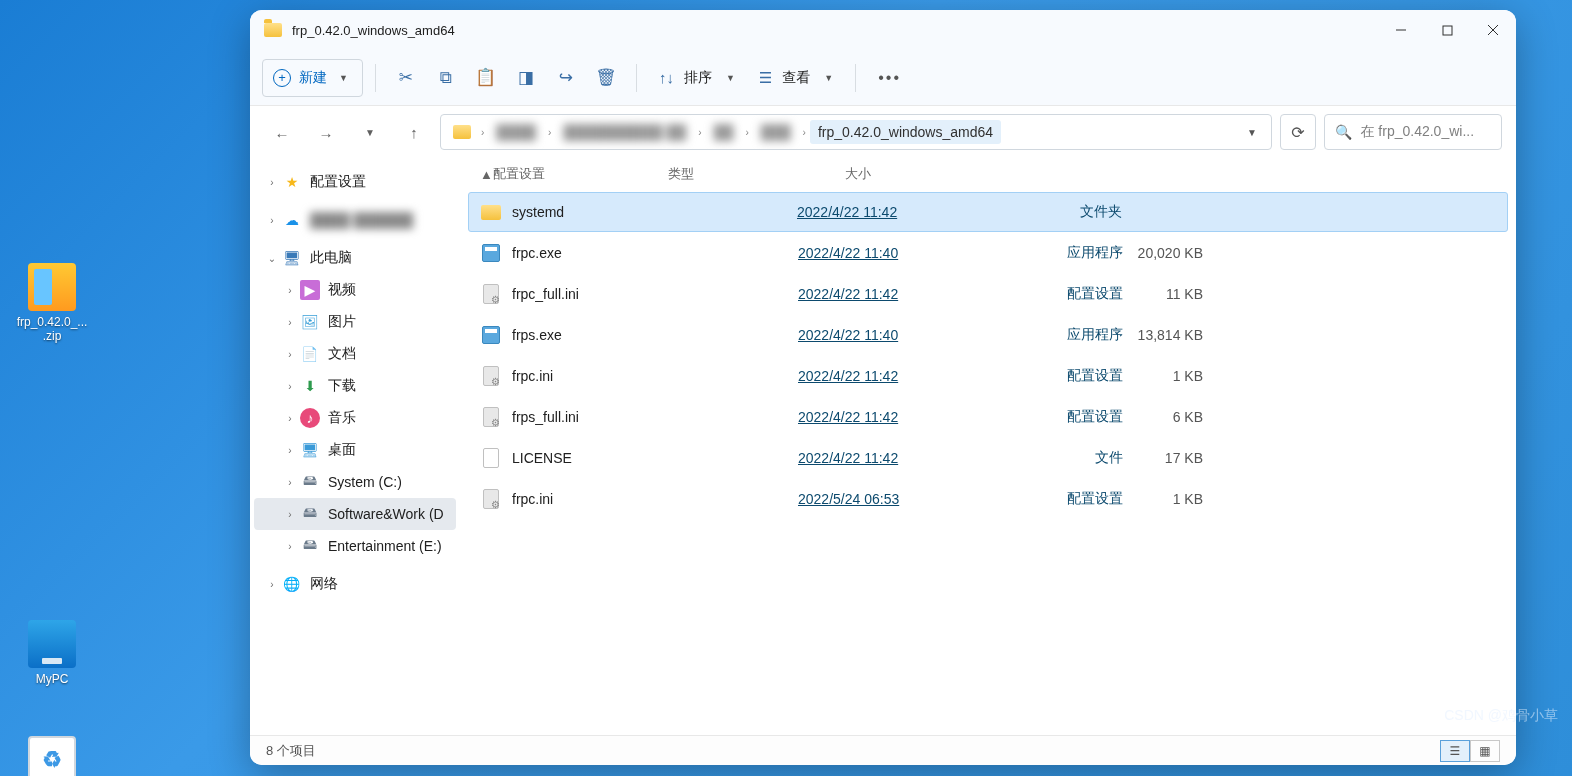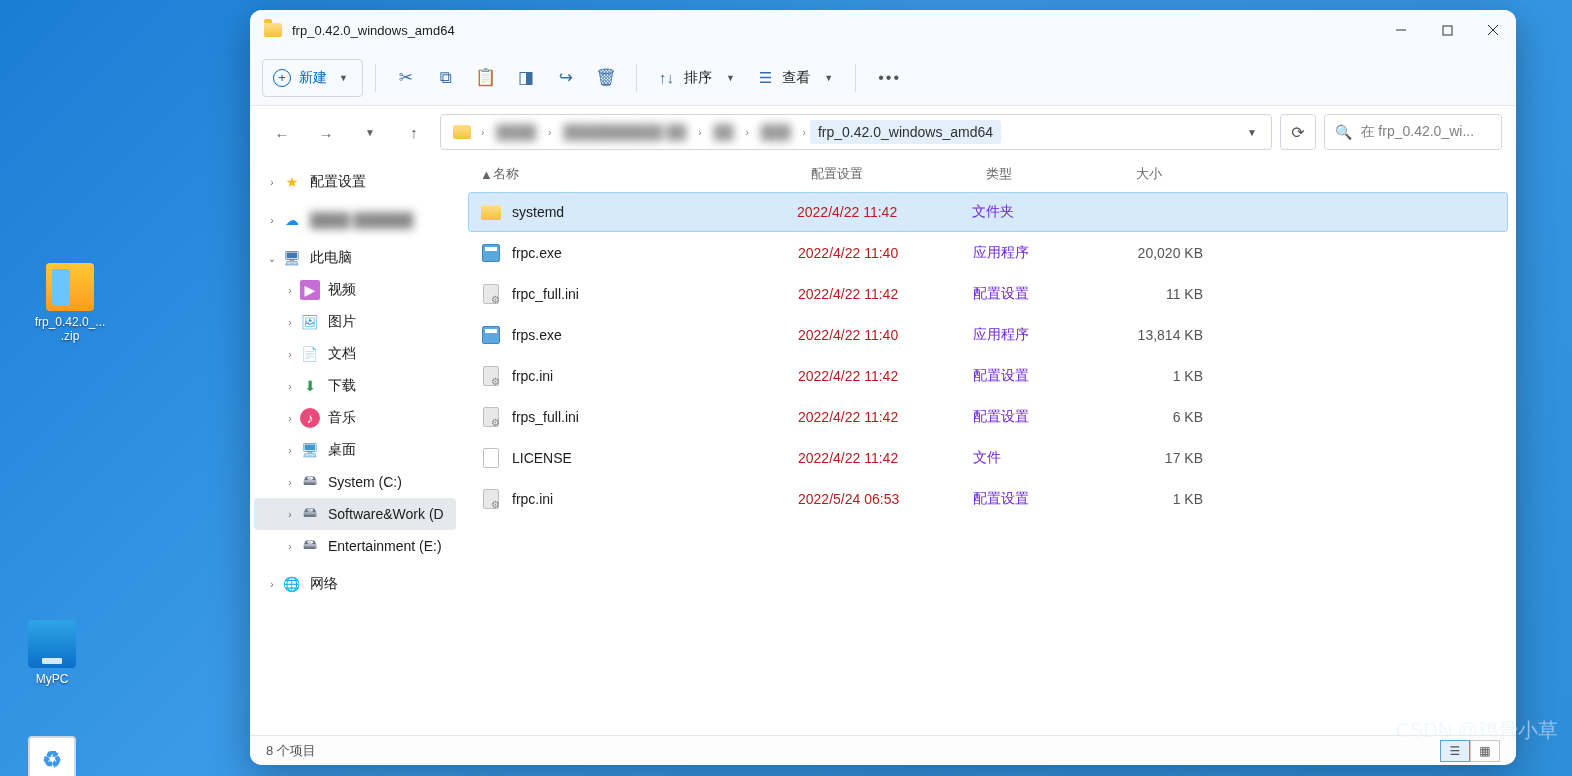--- a/index.html
+++ b/index.html
@@ -64,48 +64,48 @@
 .desk{color:#3a9ad8;}
 .drv{color:#6a7a8a;}
 .net{color:#3a8ab8;}
 
 .filepane{flex:1;display:flex;flex-direction:column;border-left:0px solid #eee;}
 .columns{display:flex;height:32px;align-items:center;padding:0 0 0 20px;font-size:13px;color:#666;border-bottom:0px solid #eee;}
 .col-name{width:318px;display:flex;align-items:center;gap:10px;}
 .columns{position:relative;}
 .col-date{width:175px;}
 .col-type{width:150px;}
-.col-size{width:100px;text-align:left;padding-right:20px;}
+.col-size{width:100px;text-align:center;padding-right:20px;}
 .filelist{flex:1;overflow:auto;padding:2px 8px;}
 .row{display:flex;align-items:center;height:41px;padding:0 0 0 12px;font-size:14px;color:#202020;border-radius:3px;}
 .row.sel{background:#d6eafc;border:1px solid #a3d0f5;padding-left:11px;height:40px;}
 .row .fico{width:22px;height:22px;margin-right:10px;display:flex;align-items:center;justify-content:center;font-size:14px;}
 .row .fname{width:286px;}
 .row.sel .fname{width:285px;}
-.row .fdate{width:175px;color:#b91c1c;}
-.row .ftype{width:150px;color:#6d28d9;}
+.row .fdate{width:175px;color:#0c4a6e;text-decoration:underline;}
+.row .ftype{width:150px;color:#0c4a6e;text-align:right;}
 .row .fsize{width:100px;text-align:right;color:#555;padding-right:20px;}
 .ico-folder{background:linear-gradient(#ffe08a,#f5c13d);border-radius:2px;width:20px;height:15px;}
 .ico-exe{background:#5aa8de;border-radius:2px;width:18px;height:18px;border:1px solid #3a88be;position:relative;}
 .ico-exe::after{content:"";position:absolute;top:2px;left:2px;right:2px;height:4px;background:#fff;}
 .ico-ini{background:#e8e8e8;border-radius:2px;width:16px;height:20px;border:1px solid #c0c0c0;position:relative;}
 .ico-ini::after{content:"⚙";position:absolute;bottom:-2px;right:-2px;font-size:10px;color:#888;}
 .ico-file{background:#fff;border:1px solid #c0c0c0;border-radius:2px;width:16px;height:20px;}
 
 .statusbar{height:30px;border-top:1px solid #e8e8e8;display:flex;align-items:center;padding:0 16px;font-size:13px;color:#555;background:#fdfdfd;}
 .statusbar .view-toggles{margin-left:auto;display:flex;gap:0;}
 .vt{width:30px;height:22px;border:1px solid #c8c8c8;display:flex;align-items:center;justify-content:center;font-size:12px;color:#555;}
 .vt.active{background:#e3f0fb;border-color:#5aa0da;}
 
-.watermark{position:absolute;right:14px;bottom:32px;color:rgba(230,240,255,0.55);font-size:20px;}
+.watermark{position:absolute;right:14px;bottom:51px;color:rgba(230,240,255,0.55);font-size:14px;}
 </style>
 </head>
 <body>
 
-<div class="desktop-icon" style="left:30px;top:263px;">
+<div class="desktop-icon" style="left:12px;top:263px;">
   <div class="di-img zip-icon"></div>
   <div class="di-label" style="white-space:pre-line;">frp_0.42.0_...
 .zip</div>
 </div>
 <div class="desktop-icon" style="left:12px;top:620px;">
   <div class="di-img pc-icon"></div>
   <div class="di-label">MyPC</div>
 </div>
 <div class="desktop-icon" style="left:12px;top:736px;">
   <div class="di-img bin-icon">♻</div>
@@ -272,23 +272,20 @@
       <div class="tree-item">
         <span class="chev">›</span>
         <span class="tico net">🌐</span>
         <span>网络</span>
       </div>
     </div>
 
     <div class="filepane">
       <div class="columns">
         <span class="sort-up">▲</span>
-        <div class="col-name">
-            <span>名称</span>
-          </div>
         <div class="col-date"><span>配置设置</span></div>
         <div class="col-type"><span>类型</span></div>
         <div class="col-size"><span>大小</span></div>
       </div>
       <div class="filelist" id="filelist">
           <div class="row sel">
             <span class="fico">
               <span class="ico-folder"></span>
             </span>
             <span class="fname">systemd</span>

